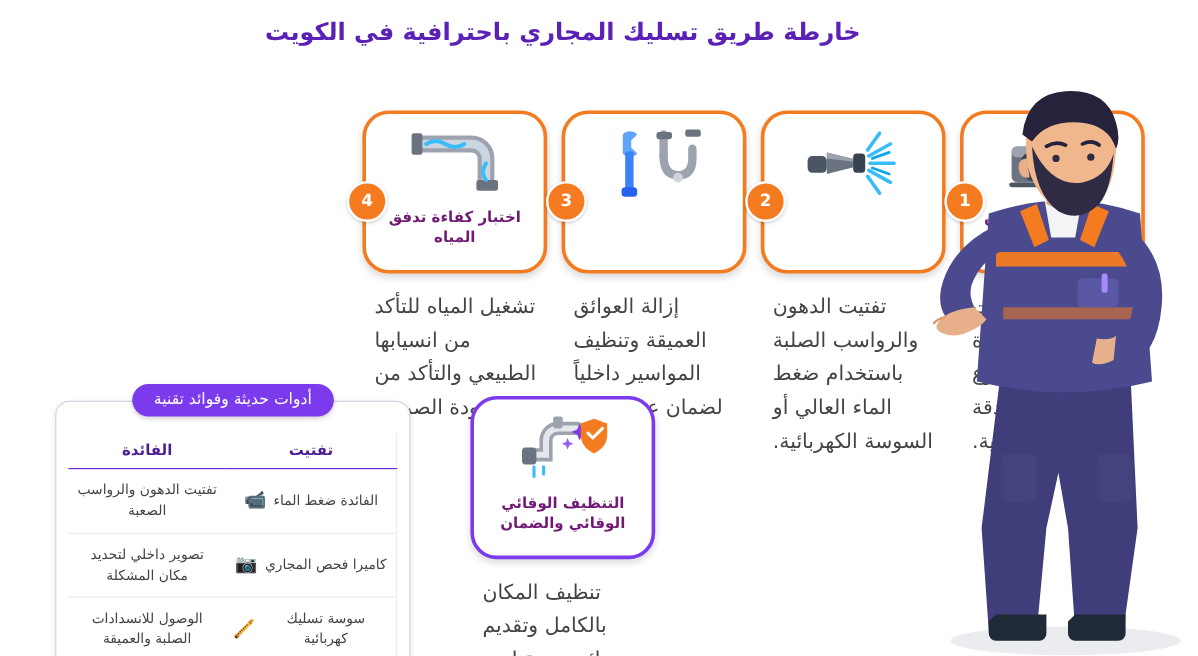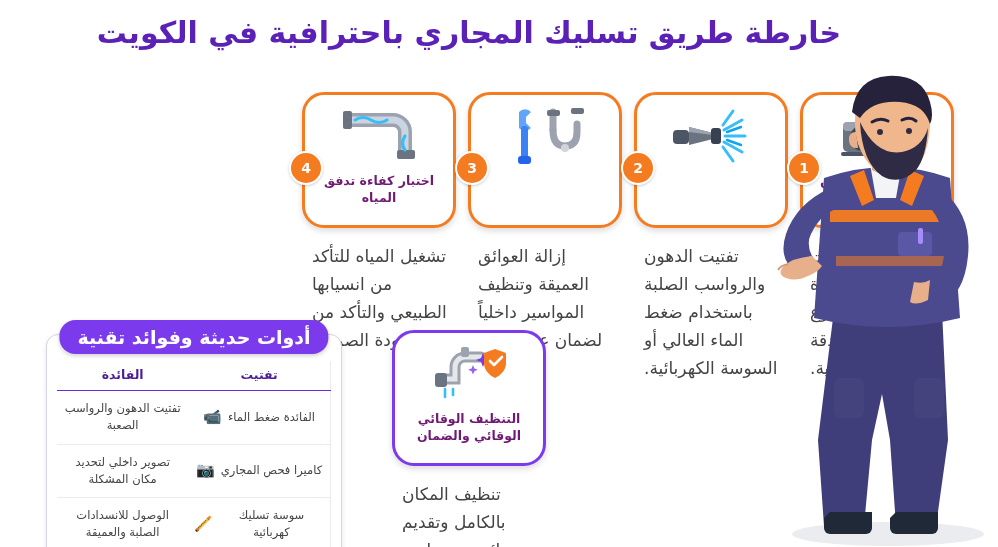--- a/index.html
+++ b/index.html
@@ -9,21 +9,21 @@
     font-family:"DejaVu Sans","Liberation Sans",sans-serif;
     overflow:hidden;
     position:relative;
   }
   .canvas{position:absolute;inset:0;}
 
   
   .title{
     position:absolute;top:14px;left:0;right:0;
     text-align:center;
-    font-size:30px;font-weight:bold;
+    font-size:20px;font-weight:bold;
     color:#5b21b6;
     letter-spacing:0px;
     line-height:1.25;
     padding:0 120px 0 60px;
   }
 
   
   .steps{
     position:absolute;top:92px;right:44px;
     display:flex;flex-direction:row;gap:18px;
@@ -77,21 +77,21 @@
     background:#fff;
     border:1px solid #d8d3e6;
     border-radius:12px;
     box-shadow:0 2px 5px rgba(0,0,0,.10);
     padding:26px 10px 10px 10px;
     box-sizing:border-box;
   }
   .panel-title{
     position:absolute;top:-15px;left:50%;transform:translateX(-50%);
     background:#7c3aed;color:#fff;
-    font-size:19px;font-weight:bold;
+    font-size:13px;font-weight:normal;
     padding:6px 18px;border-radius:16px;
     white-space:nowrap;
     box-shadow:0 2px 4px rgba(0,0,0,.18);
   }
   table{border-collapse:collapse;width:100%;}
   th{
     font-size:12.5px;font-weight:bold;color:#4c1d95;
     padding:6px 6px 8px 6px;
     border-bottom:1px solid #6d28d9;
   }

